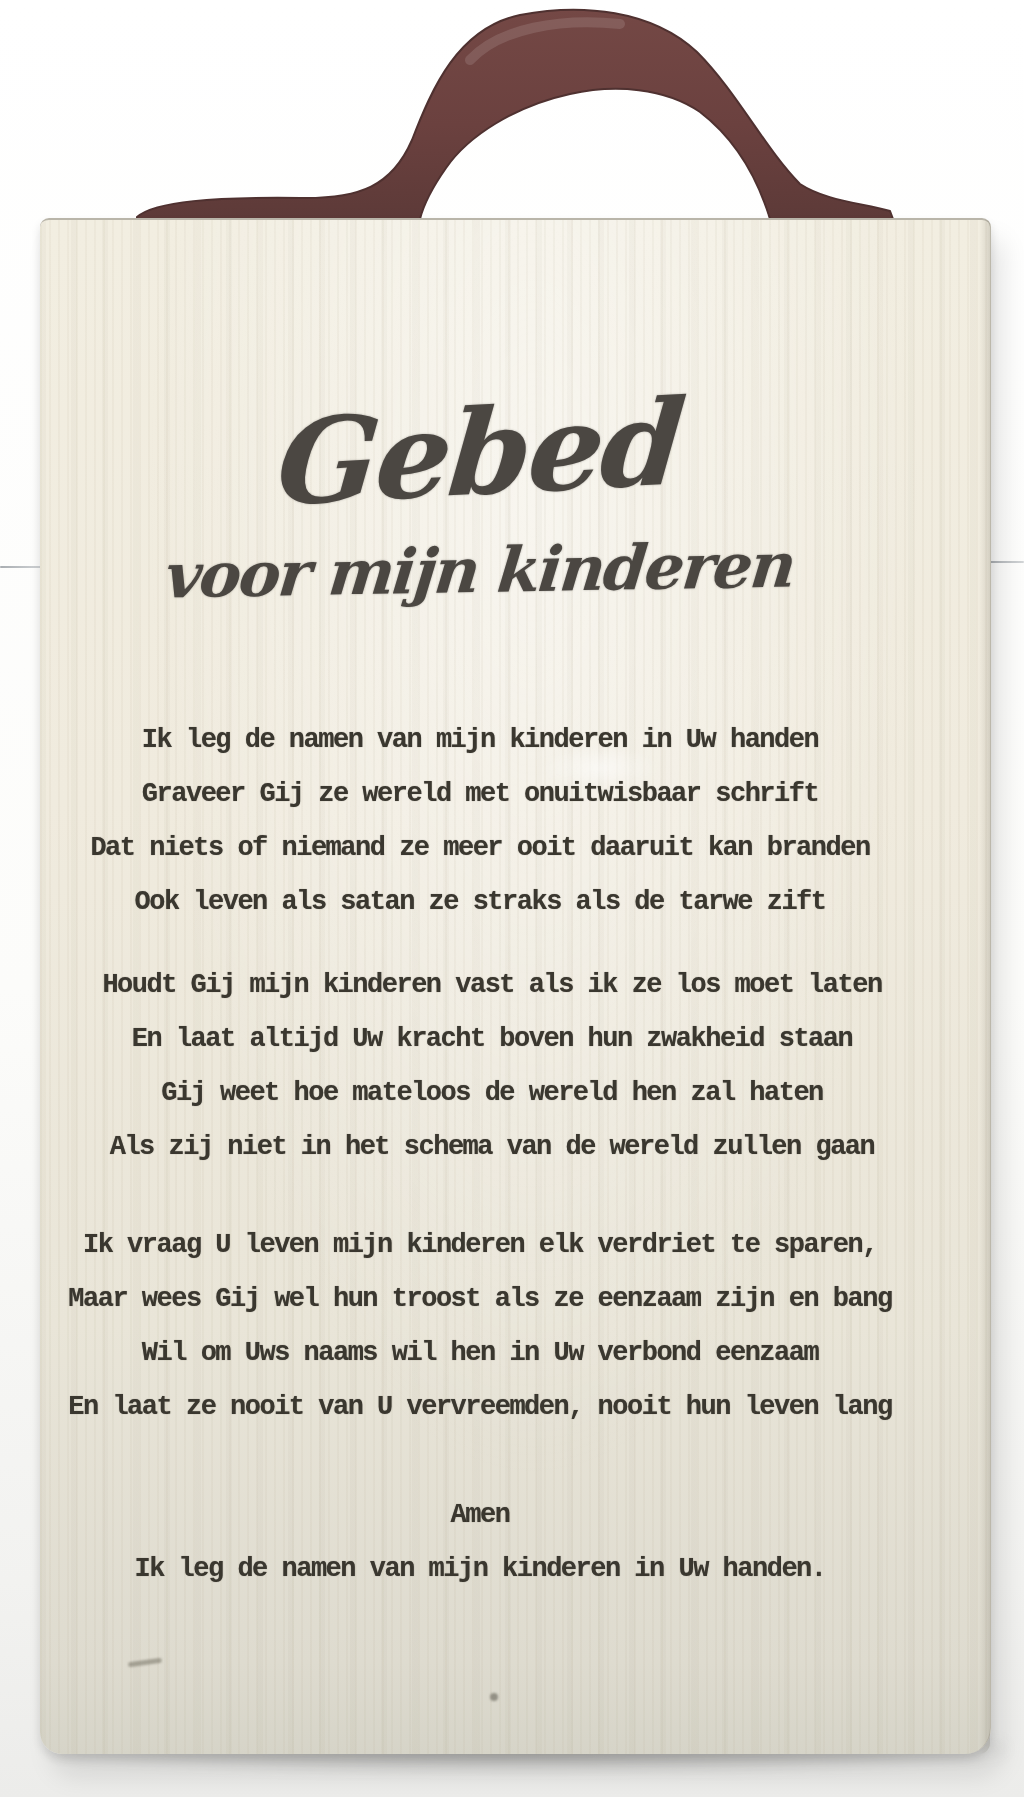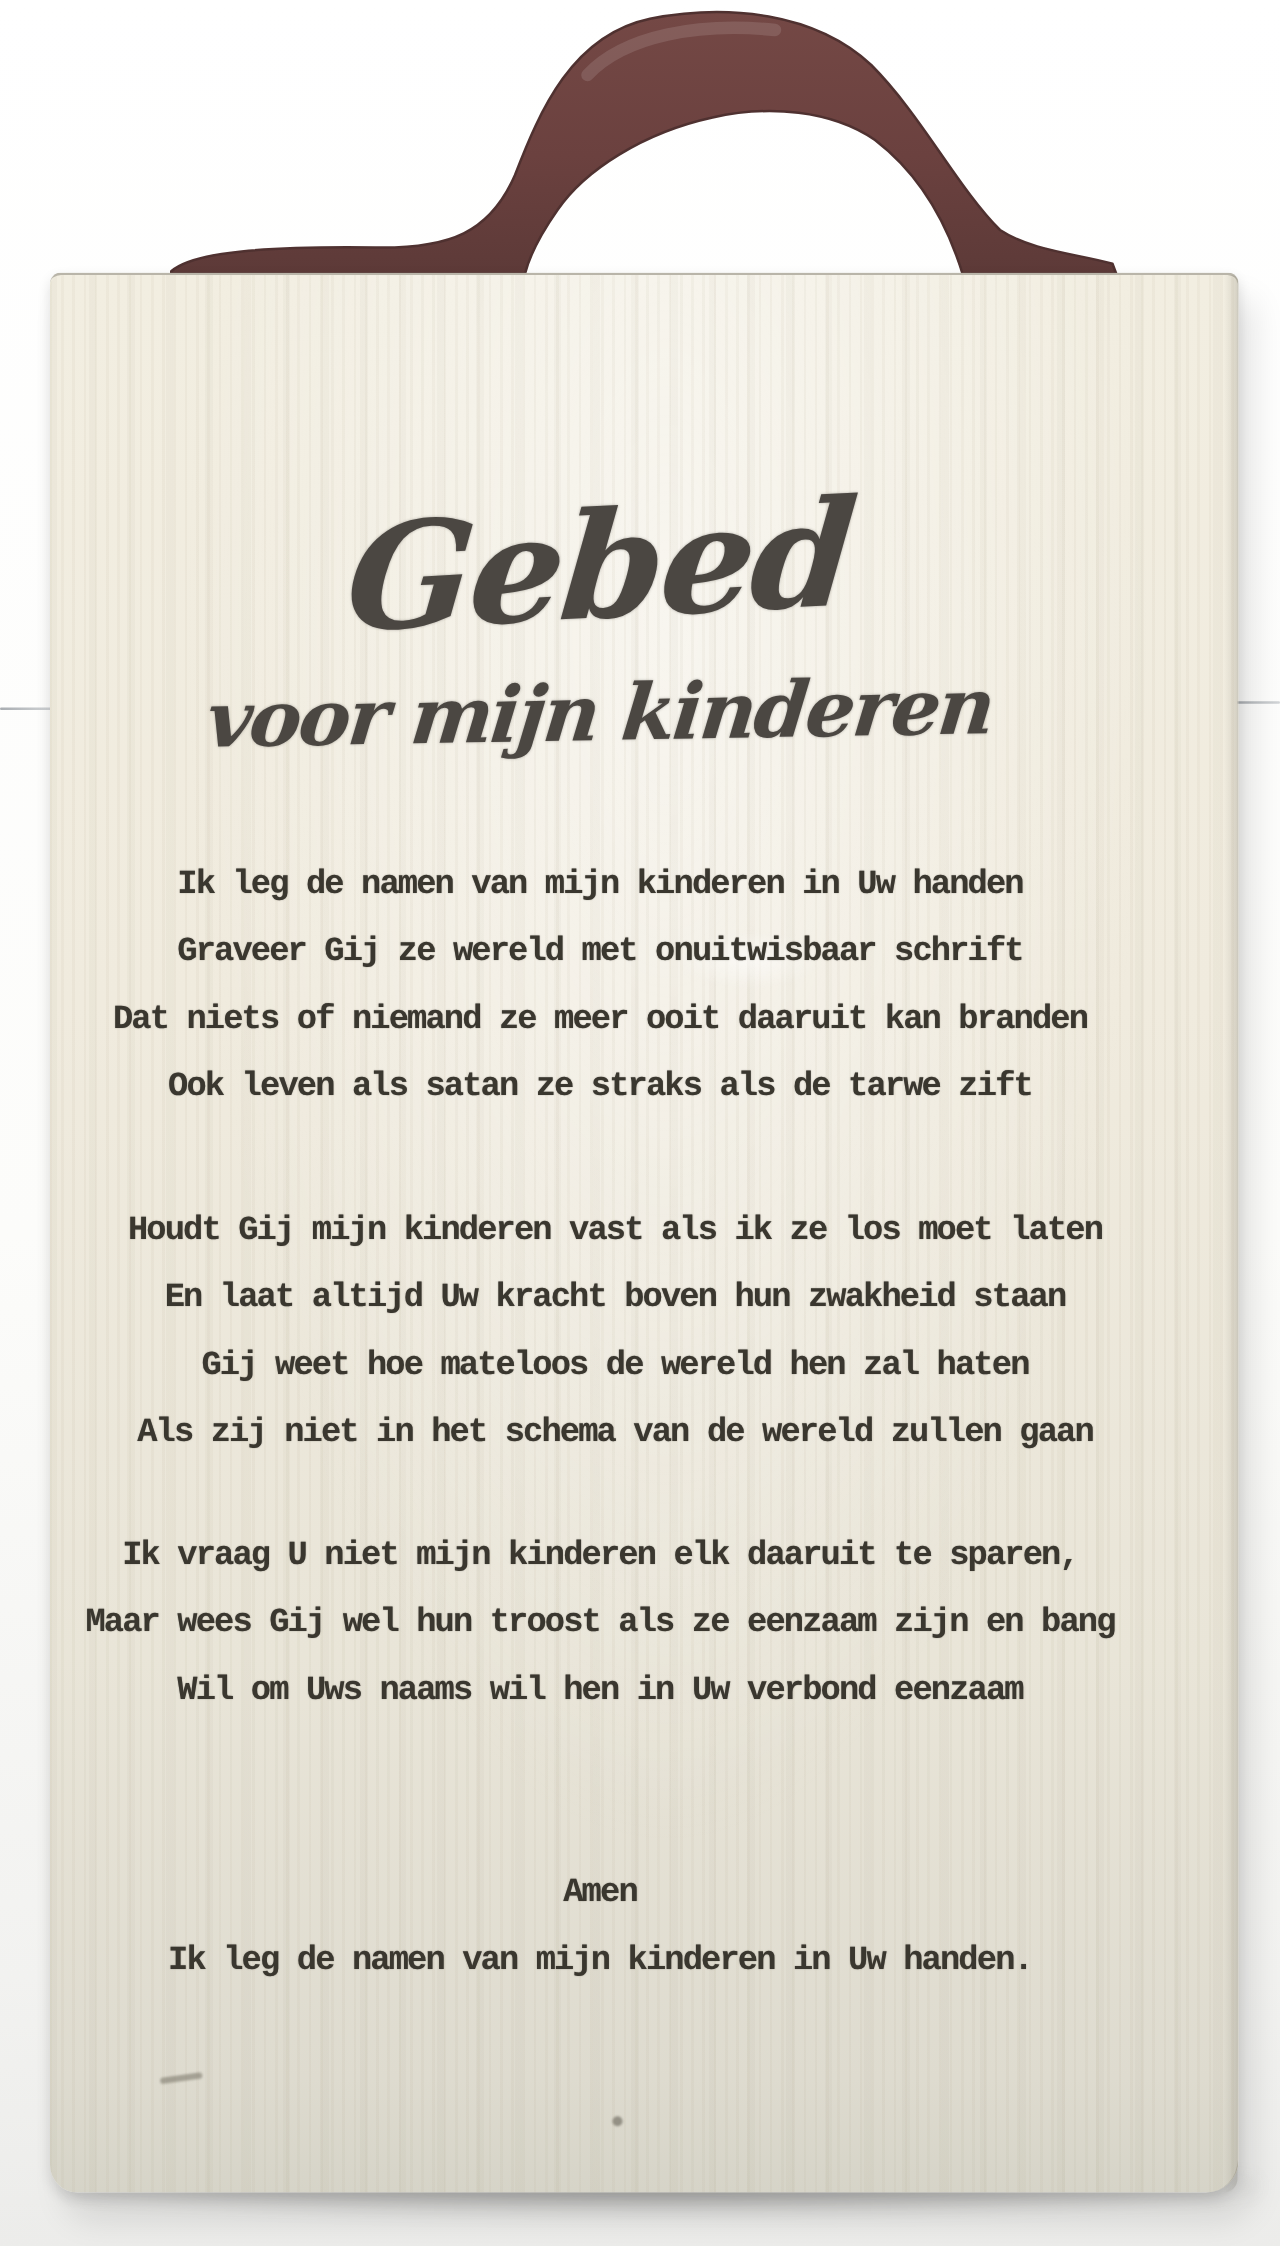--- a/index.html
+++ b/index.html
@@ -112,21 +112,21 @@
   .stanza {
     position: absolute; left: 0; right: 70px;
     font-family: "Liberation Mono", monospace;
     font-weight: bold;
     font-size: 27px; line-height: 54px;
     letter-spacing: -1.5px;
     white-space: nowrap;
     color: #3a372f;
     text-shadow: 0 0 1px rgba(58,55,47,0.55);
   }
-  .stanza-1 { top: 461px; }
+  .stanza-1 { top: 493px; }
   .stanza-2 { top: 738px; margin-left: 24px; }
   .stanza-3 { top: 998px; }
   .stanza-4 { top: 1268px; }
 </style>
 </head>
 <body>
 
 <div class="scene">
 
   <div class="seam seam-left"></div>
@@ -179,23 +179,24 @@
       </div>
 
       <div class="stanza stanza-2">
         <div>Houdt Gij mijn kinderen vast als ik ze los moet laten</div>
         <div>En laat altijd Uw kracht boven hun zwakheid staan</div>
         <div>Gij weet hoe mateloos de wereld hen zal haten</div>
         <div>Als zij niet in het schema van de wereld zullen gaan</div>
       </div>
 
       <div class="stanza stanza-3">
-        <div>Ik vraag U niet mijn kinderen elk daaruit te sparen,</div>
+        <div>Ik vraag U leven mijn kinderen elk verdriet te sparen,</div>
         <div>Maar wees Gij wel hun troost als ze eenzaam zijn en bang</div>
         <div>Wil om Uws naams wil hen in Uw verbond eenzaam</div>
+        <div>En laat ze nooit van U vervreemden, nooit hun leven lang</div>
       </div>
 
       <div class="stanza stanza-4">
         <div>Amen</div>
         <div>Ik leg de namen van mijn kinderen in Uw handen.</div>
       </div>
     </div>
   </div>
 
 </div>

